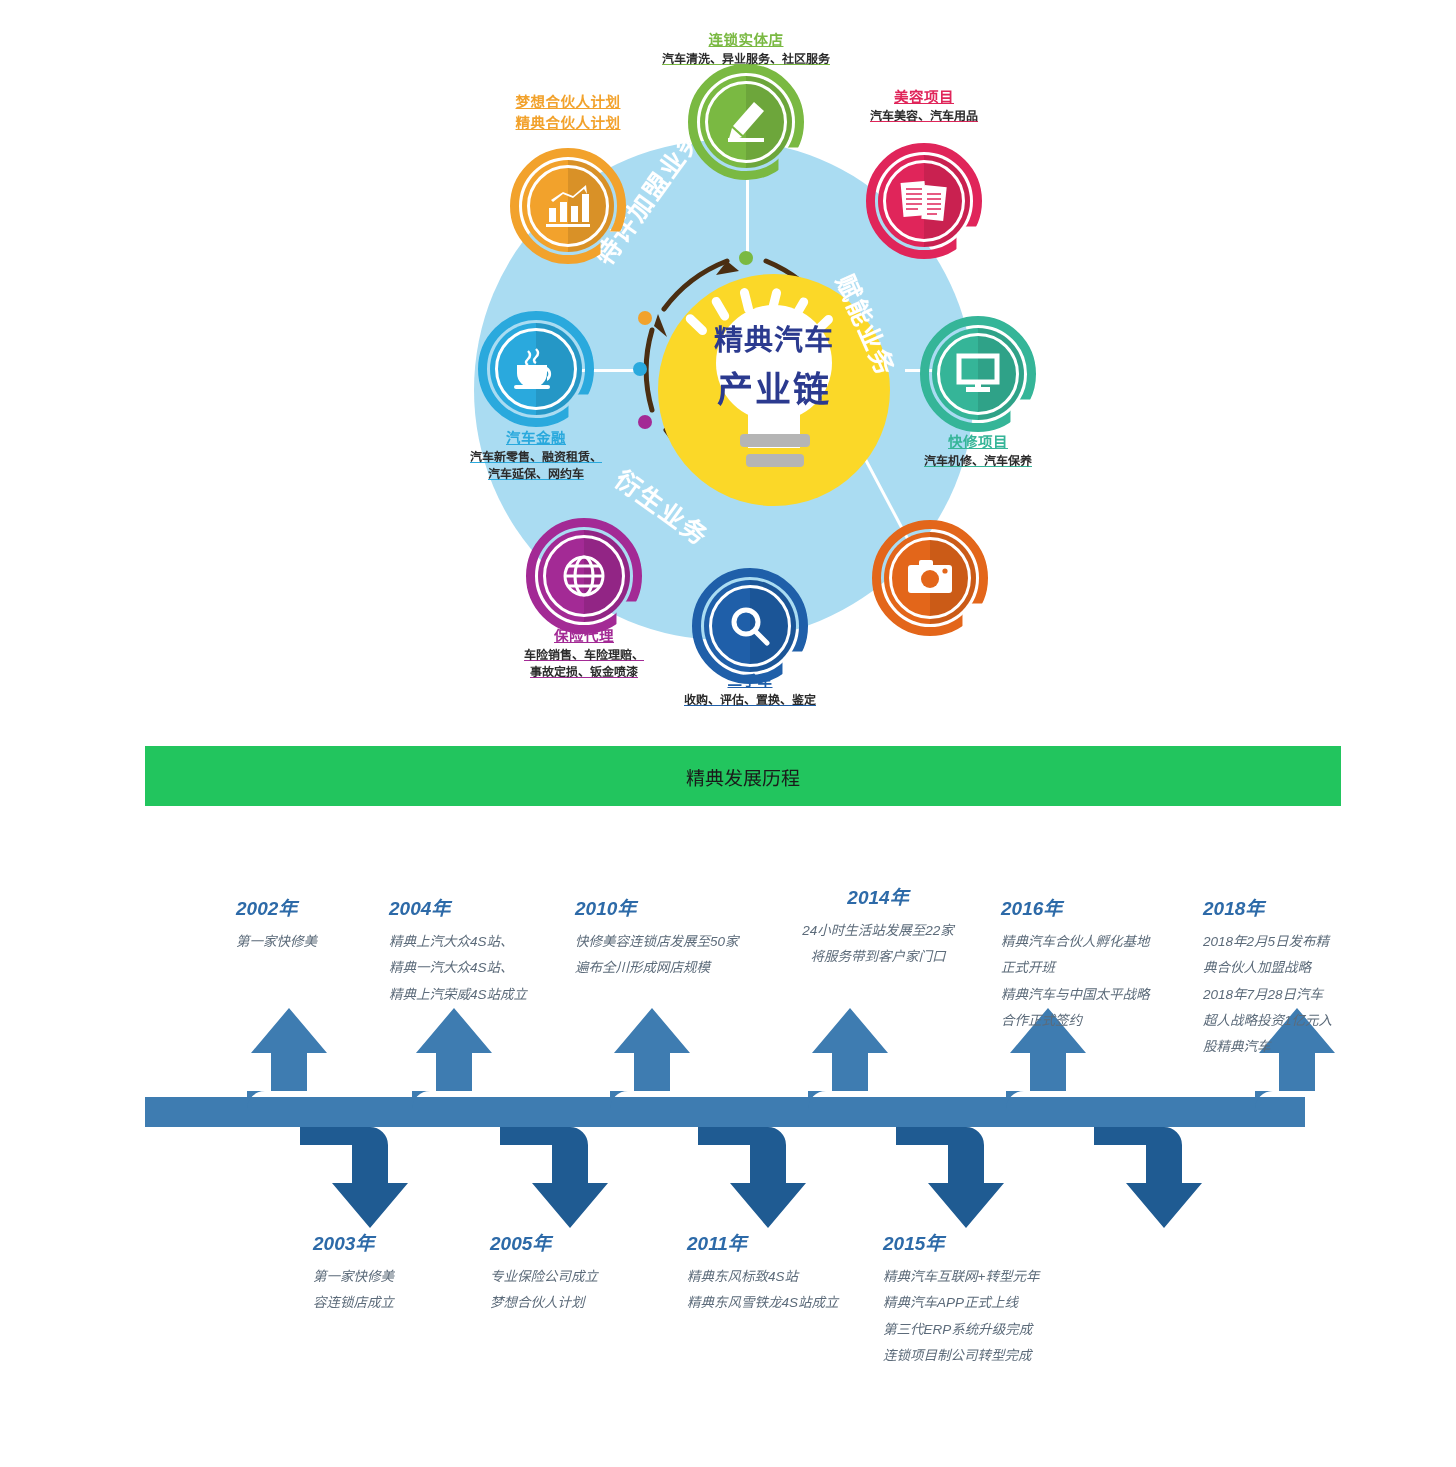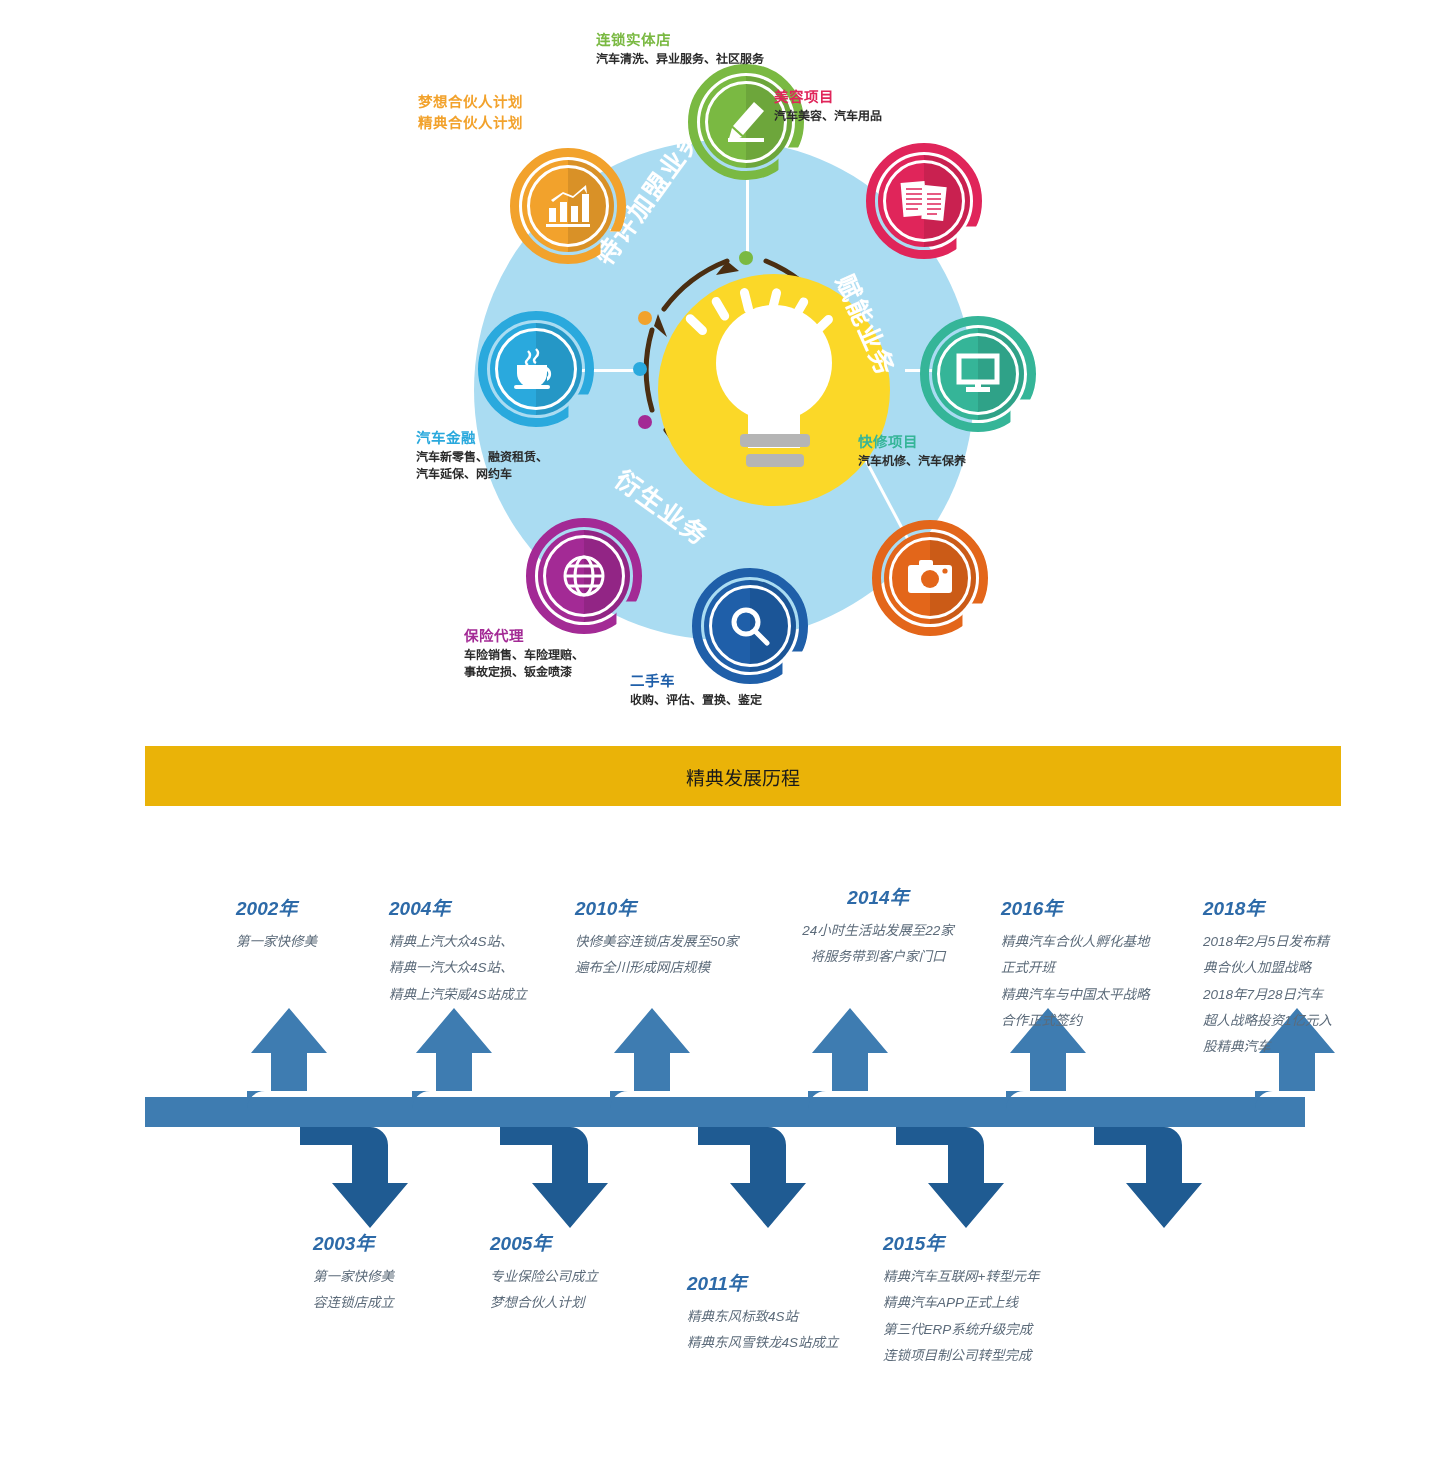--- a/index.html
+++ b/index.html
@@ -51,21 +51,21 @@
     border-radius:50%; border:3px solid #ffffff; box-sizing:border-box;
   }
   .node .glyph{
     position:absolute; left:0; top:0; width:116px; height:116px;
     display:flex; align-items:center; justify-content:center;
     color:#fff;
   }
   .node .glyph svg{display:block;}
 
   
-  .lbl{position:absolute; text-align:left; line-height:1.45;}
+  .lbl{position:absolute; text-align:center; line-height:1.45;text-decoration:underline;}
   .lbl .t{font-weight:bold; font-size:14.5px; letter-spacing:.5px;}
   .lbl .d{font-size:12px; color:#2b2b2b; font-weight:bold; white-space:nowrap;}
 
   
   .stub{position:absolute; background:#ffffff;}
 
   
   .arcword{
     position:absolute; color:#ffffff; font-weight:bold; font-size:25px;
     letter-spacing:2px; white-space:nowrap;
@@ -76,21 +76,21 @@
     position:absolute; left:658px; top:316px; width:232px;
     text-align:center; color:#2b3a8f; font-weight:bold;
     font-family:"Liberation Serif","DejaVu Serif",serif;
   }
   .core-title .l1{font-size:29px; letter-spacing:1px; display:block;}
   .core-title .l2{font-size:36px; letter-spacing:2px; display:block; margin-top:2px;}
 
   
   #section-bar{
     position:absolute; left:145px; top:746px; width:1196px; height:60px;
-    background:#eab308; display:flex; align-items:center; justify-content:center;
+    background:#22c55e; display:flex; align-items:center; justify-content:center;
   }
   #section-bar .txt{font-size:19px; color:#1a1a1a;}
 
   
   #timeline{position:absolute; left:0; top:830px; width:1456px; height:637px;font-style:italic;}
   .tl-svg{position:absolute; left:0; top:0;}
 
   .ev{position:absolute; line-height:1.95;}
   .ev .yr{font-size:19px; font-weight:bold; color:#2d6aa8; margin-bottom:2px;}
   .ev .ln{font-size:13.5px; color:#5c6b7a; white-space:nowrap;}
@@ -148,20 +148,24 @@
       <rect x="795" y="296" width="9" height="26" rx="4.5" transform="rotate(30 799 309)"></rect>
       <rect x="692" y="312" width="9" height="26" rx="4.5" transform="rotate(-46 696 325)"></rect>
       <rect x="818" y="312" width="9" height="26" rx="4.5" transform="rotate(46 822 325)"></rect>
     </g>
     <g fill="#b5b5b5">
       <rect x="740" y="434" width="70" height="13" rx="4"></rect>
       <rect x="746" y="454" width="58" height="13" rx="4"></rect>
     </g>
   </svg>
 
+  <div class="core-title">
+    <span class="l1">精典汽车</span>
+    <span class="l2">产业链</span>
+  </div>
 
   <div class="arcword" style="left:585px; top:250px; transform:rotate(-54deg); transform-origin:left top;">特许加盟业务</div>
   <div class="arcword" style="left:862px; top:268px; transform:rotate(66deg); transform-origin:left top;">赋能业务</div>
   <div class="arcword" style="left:630px; top:460px; transform:rotate(36deg); transform-origin:left top;">衍生业务</div>
 
   <div class="node" style="left:688px; top:64px; color:#7ab942;">
     <div class="ring-outer"></div>
     <div class="disc"></div>
     <div class="disc-dark"></div>
     <div class="ring-inner"></div>
@@ -403,21 +407,21 @@
     <div class="ln">第一家快修美</div>
     <div class="ln">容连锁店成立</div>
   </div>
 
   <div class="ev" style="left:490px; top:395px; width:170px;">
     <div class="yr">2005年</div>
     <div class="ln">专业保险公司成立</div>
     <div class="ln">梦想合伙人计划</div>
   </div>
 
-  <div class="ev" style="left:687px; top:395px; width:200px;margin-top:40px;">
+  <div class="ev" style="left:687px; top:395px; width:200px;">
     <div class="yr">2011年</div>
     <div class="ln">精典东风标致4S站</div>
     <div class="ln">精典东风雪铁龙4S站成立</div>
   </div>
 
   <div class="ev" style="left:883px; top:395px; width:210px;">
     <div class="yr">2015年</div>
     <div class="ln">精典汽车互联网+转型元年</div>
     <div class="ln">精典汽车APP正式上线</div>
     <div class="ln">第三代ERP系统升级完成</div>

